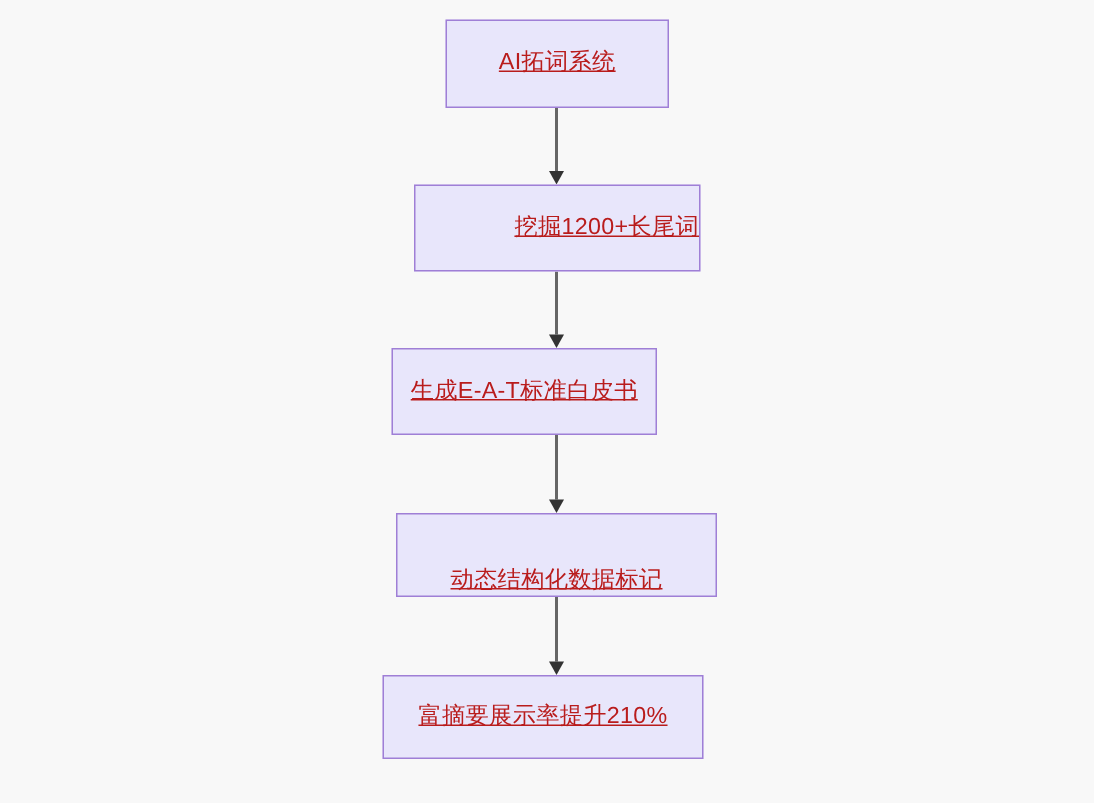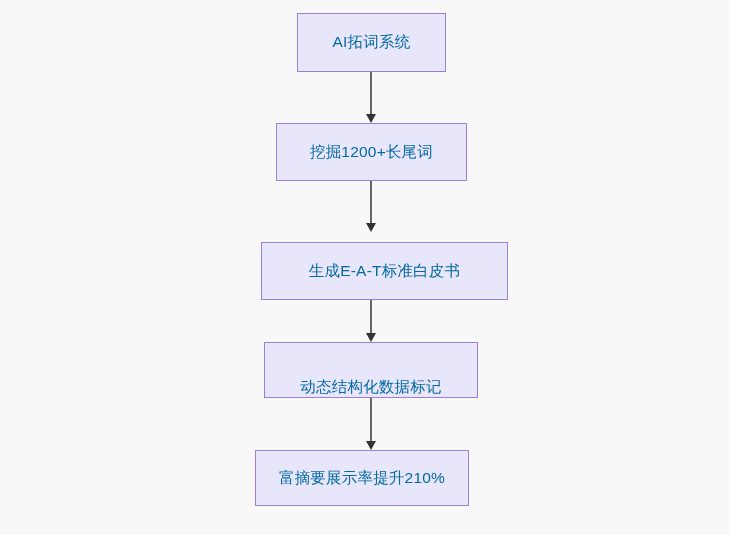--- a/index.html
+++ b/index.html
@@ -16,29 +16,30 @@
   #flow-canvas {
     position: relative;
     width: 729px;
     height: 535px;
   }
   .node {
     position: absolute;
     box-sizing: border-box;
     background: #e8e6fb;
     border: 1.6px solid #9f7fd6;
-    color: #0369a1;
+    color: #b91c1c;
     font-size: 15.5px;
     line-height: 1.2;
     display: flex;
     align-items: center;
     justify-content: center;
     text-align: center;
     letter-spacing: 0.2px;
     white-space: nowrap;
+    text-decoration: underline;
     -webkit-font-smoothing: antialiased;
   }
   .node-label {
     display: block;
   }
   .edge {
     position: absolute;
   }
   .edge-line {
     position: absolute;
@@ -82,25 +83,25 @@
 
   <div class="edge" style="left:361px; top:398px; width:20px; height:52px;">
     <div class="edge-line" style="height:43px;"></div>
     <div class="edge-arrow"></div>
   </div>
 
   <div class="node" style="left:297px; top:13px; width:149px; height:59px;">
     <span class="node-label">AI拓词系统</span>
   </div>
 
-  <div class="node" style="left:276px; top:123px; width:191px; height:58px;">
+  <div class="node" style="left:276px; top:123px; width:191px; height:58px;justify-content:flex-end;">
     <span class="node-label">挖掘1200+长尾词</span>
   </div>
 
-  <div class="node" style="left:261px; top:242px; width:247px; height:58px;">
+  <div class="node" style="left:261px; top:232px; width:177px; height:58px;">
     <span class="node-label">生成E-A-T标准白皮书</span>
   </div>
 
   <div class="node" style="left:264px; top:342px; width:214px; height:56px;align-items:flex-end;">
     <span class="node-label">动态结构化数据标记</span>
   </div>
 
   <div class="node" style="left:255px; top:450px; width:214px; height:56px;">
     <span class="node-label">富摘要展示率提升210%</span>
   </div>

